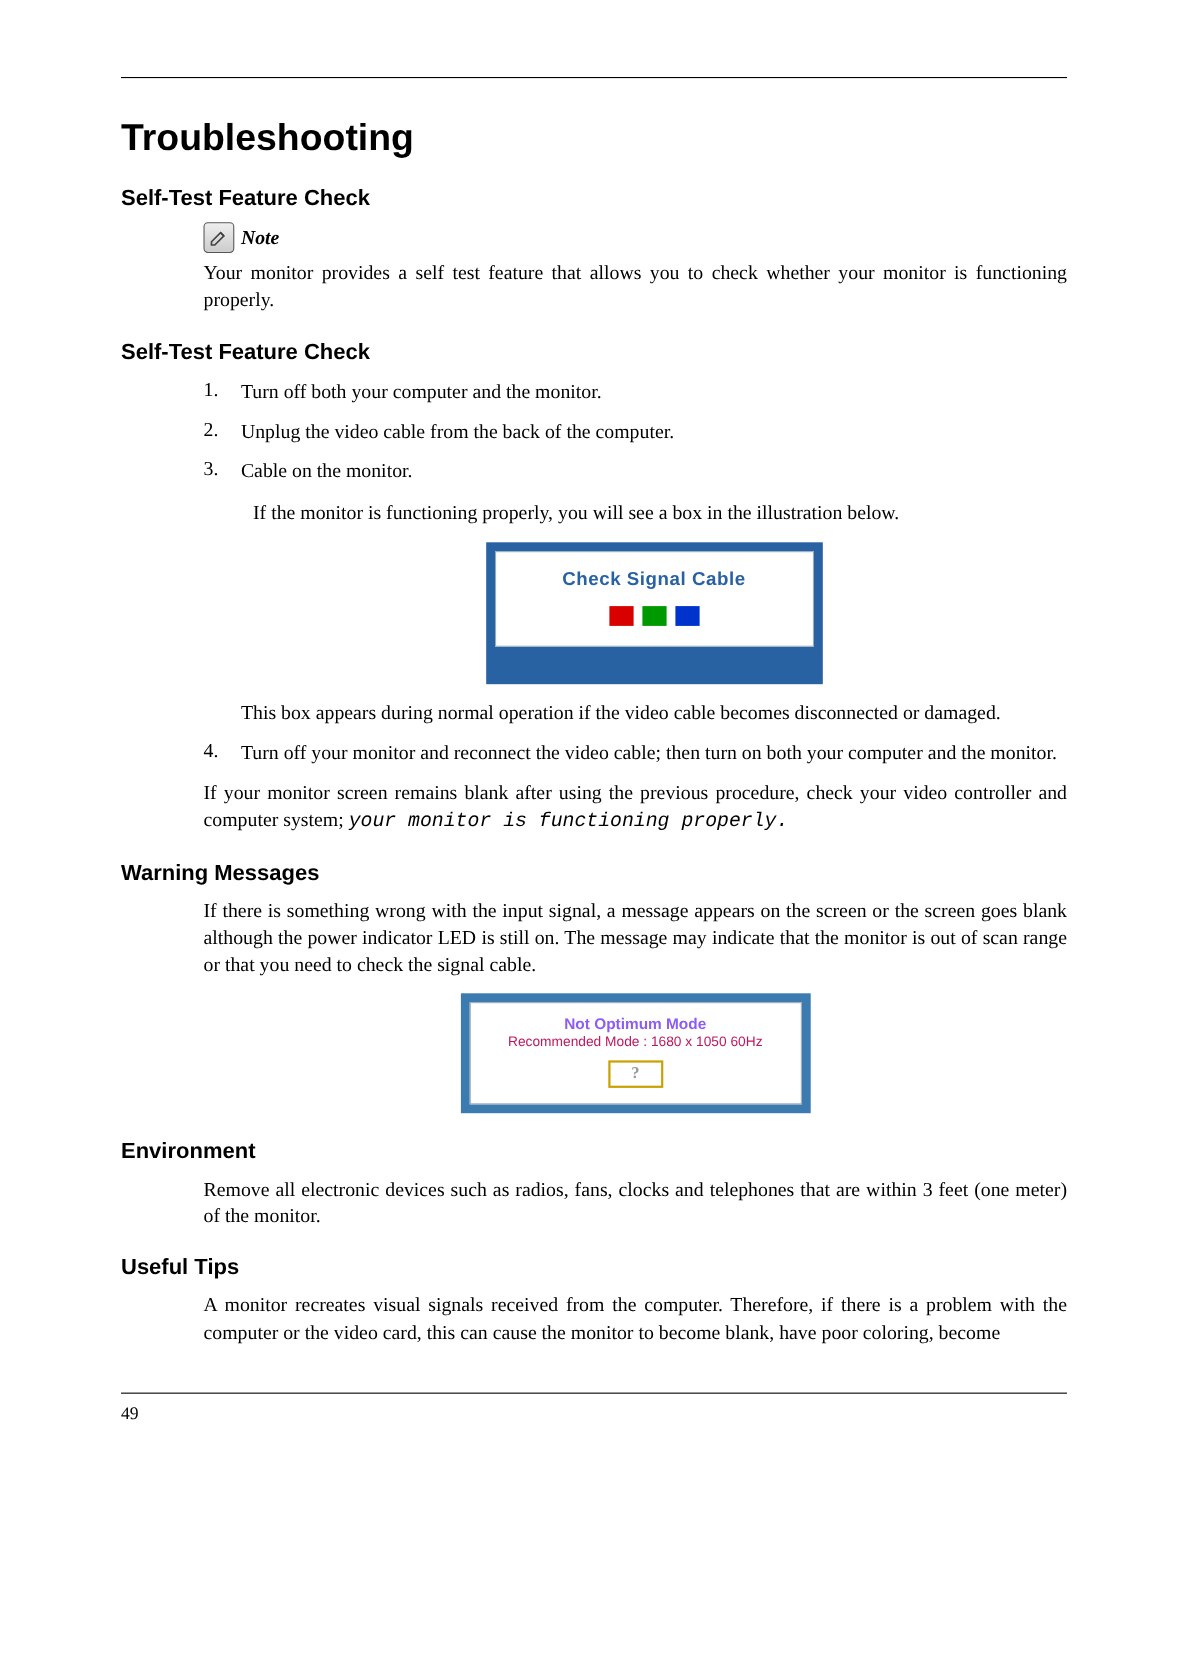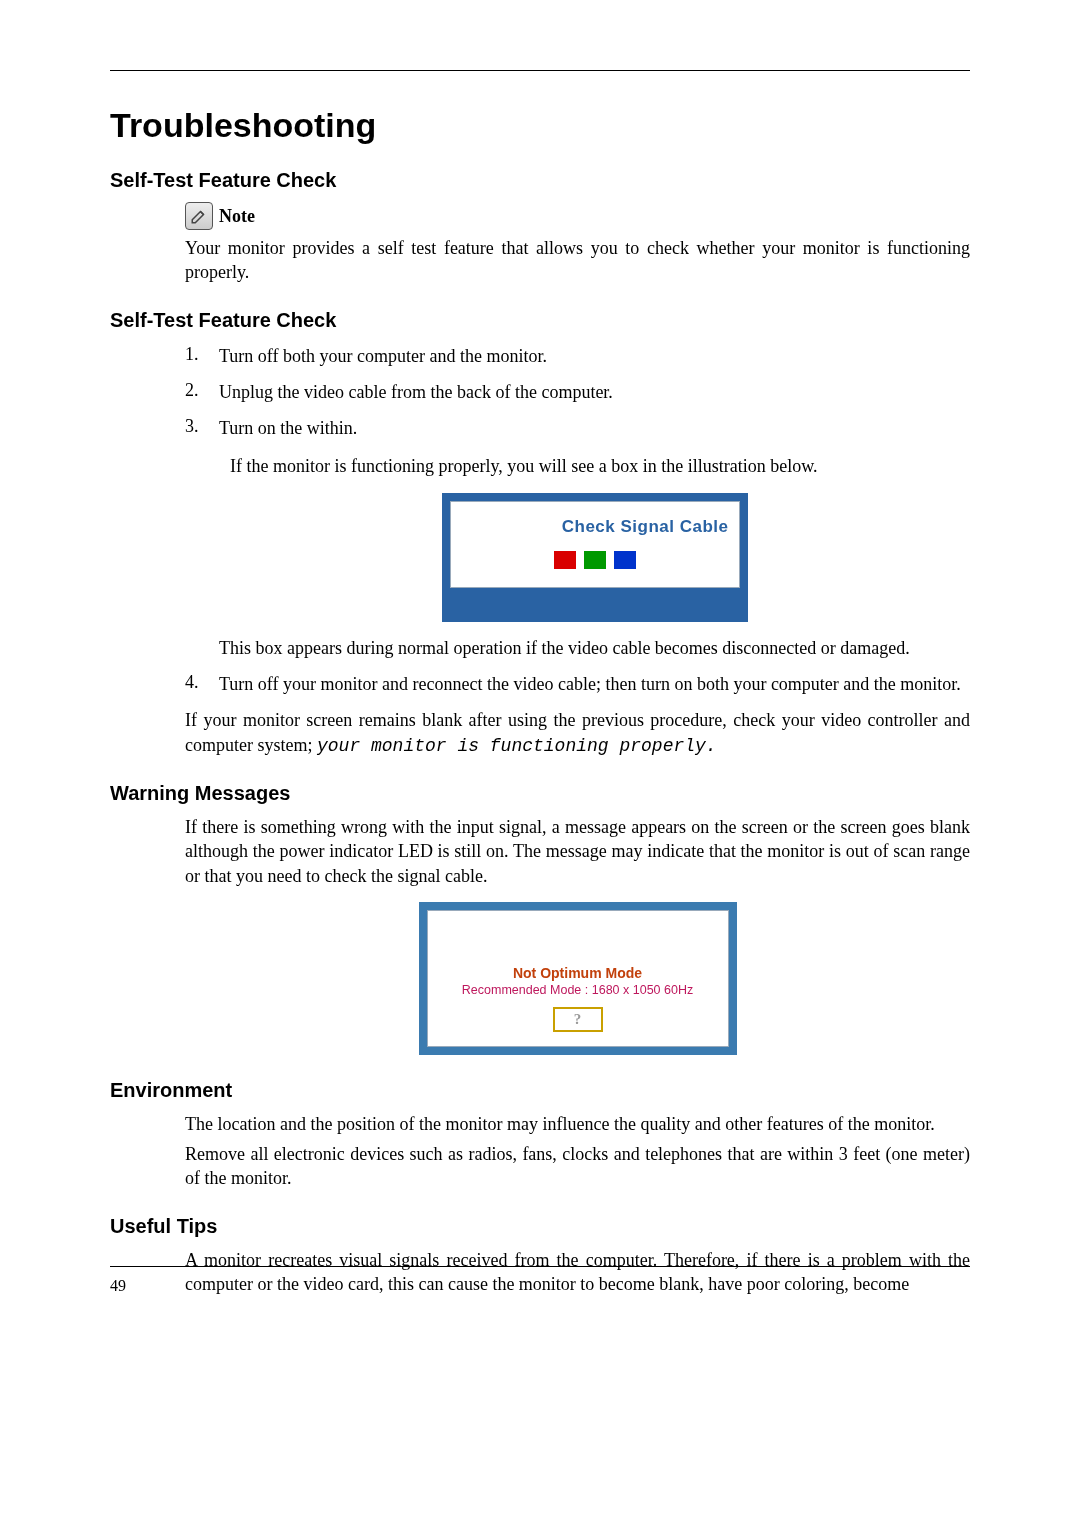--- a/index.html
+++ b/index.html
@@ -56,20 +56,21 @@
       background: linear-gradient(#eee,#ccc);
       position: relative;
       display: inline-flex;
       align-items: center;
       justify-content: center;
     }
     .note-icon svg { width:18px; height:18px; }
     .note-label {
       font-weight: bold;
       font-size: 18px;
+      font-style: italic;
     }
     .body-text {
       font-size: 18px;
       line-height: 1.35;
       text-align: justify;
       margin: 6px 0;
     }
     .ol {
       margin: 8px 0 8px 0;
       padding: 0;
@@ -97,21 +98,21 @@
     }
     .fig1-outer {
       background: #2962a3;
       padding: 8px;
       width: 290px;
     }
     .fig1-inner {
       background: #fff;
       border: 1px solid #9ab;
       padding: 14px 10px 18px 10px;
-      text-align: right;
+      text-align: center;
     }
     .fig1-title {
       color: #2962a3;
       font-family: Arial, Helvetica, sans-serif;
       font-weight: bold;
       font-size: 17px;
       letter-spacing: 0.5px;
       margin-bottom: 12px;
     }
     .color-squares {
@@ -133,25 +134,24 @@
       padding: 8px;
       width: 302px;
     }
     .fig2-inner {
       background: #fff;
       border: 1px solid #9ab;
       padding: 10px 4px 14px 4px;
       text-align: center;
     }
     .fig2-line1 {
-      color: #c2410c;
+      color: #8b5cf6;
       font-family: Arial, Helvetica, sans-serif;
       font-weight: bold;
       font-size: 14px;
-      margin-top: 44px;
     }
     .fig2-line2 {
       color: #be185d;
       font-family: Arial, Helvetica, sans-serif;
       font-size: 12.5px;
       margin-top: 2px;
     }
     .fig2-qbox {
       display: inline-block;
       border: 2px solid #c9a000;
@@ -202,21 +202,21 @@
         <span class="ol-num">1.</span>
         <span class="ol-text">Turn off both your computer and the monitor.</span>
       </div>
       <div class="ol-item">
         <span class="ol-num">2.</span>
         <span class="ol-text">Unplug the video cable from the back of the computer.</span>
       </div>
       <div class="ol-item">
         <span class="ol-num">3.</span>
         <div class="ol-text">
-          <div>Turn on the within.</div>
+          <div>Cable on the monitor.</div>
           <div style="margin-top:14px;margin-left:11px;">If the monitor is functioning properly, you will see a box in the illustration below.</div>
           <div class="figure-wrap">
             <div class="fig1-outer">
               <div class="fig1-inner">
                 <div class="fig1-title">Check Signal Cable</div>
                 <div class="color-squares">
                   <div class="sq sq-red"></div>
                   <div class="sq sq-green"></div>
                   <div class="sq sq-blue"></div>
                 </div>
@@ -246,21 +246,20 @@
           <div class="fig2-line1">Not Optimum Mode</div>
           <div class="fig2-line2">Recommended Mode : 1680 x 1050 60Hz</div>
           <div class="fig2-qbox">?</div>
         </div>
       </div>
     </div>
   </div>
 
   <h2 class="section">Environment</h2>
   <div class="indent">
-    <p class="body-text">The location and the position of the monitor may influence the quality and other features of the monitor.</p>
     <p class="body-text">Remove all electronic devices such as radios, fans, clocks and telephones that are within 3 feet (one meter) of the monitor.</p>
   </div>
 
   <h2 class="section">Useful Tips</h2>
   <div class="indent">
     <p class="body-text">A monitor recreates visual signals received from the computer. Therefore, if there is a problem with the computer or the video card, this can cause the monitor to become blank, have poor coloring, become</p>
   </div>
 
   <div class="footer-area">
     <hr class="hr-bottom">

